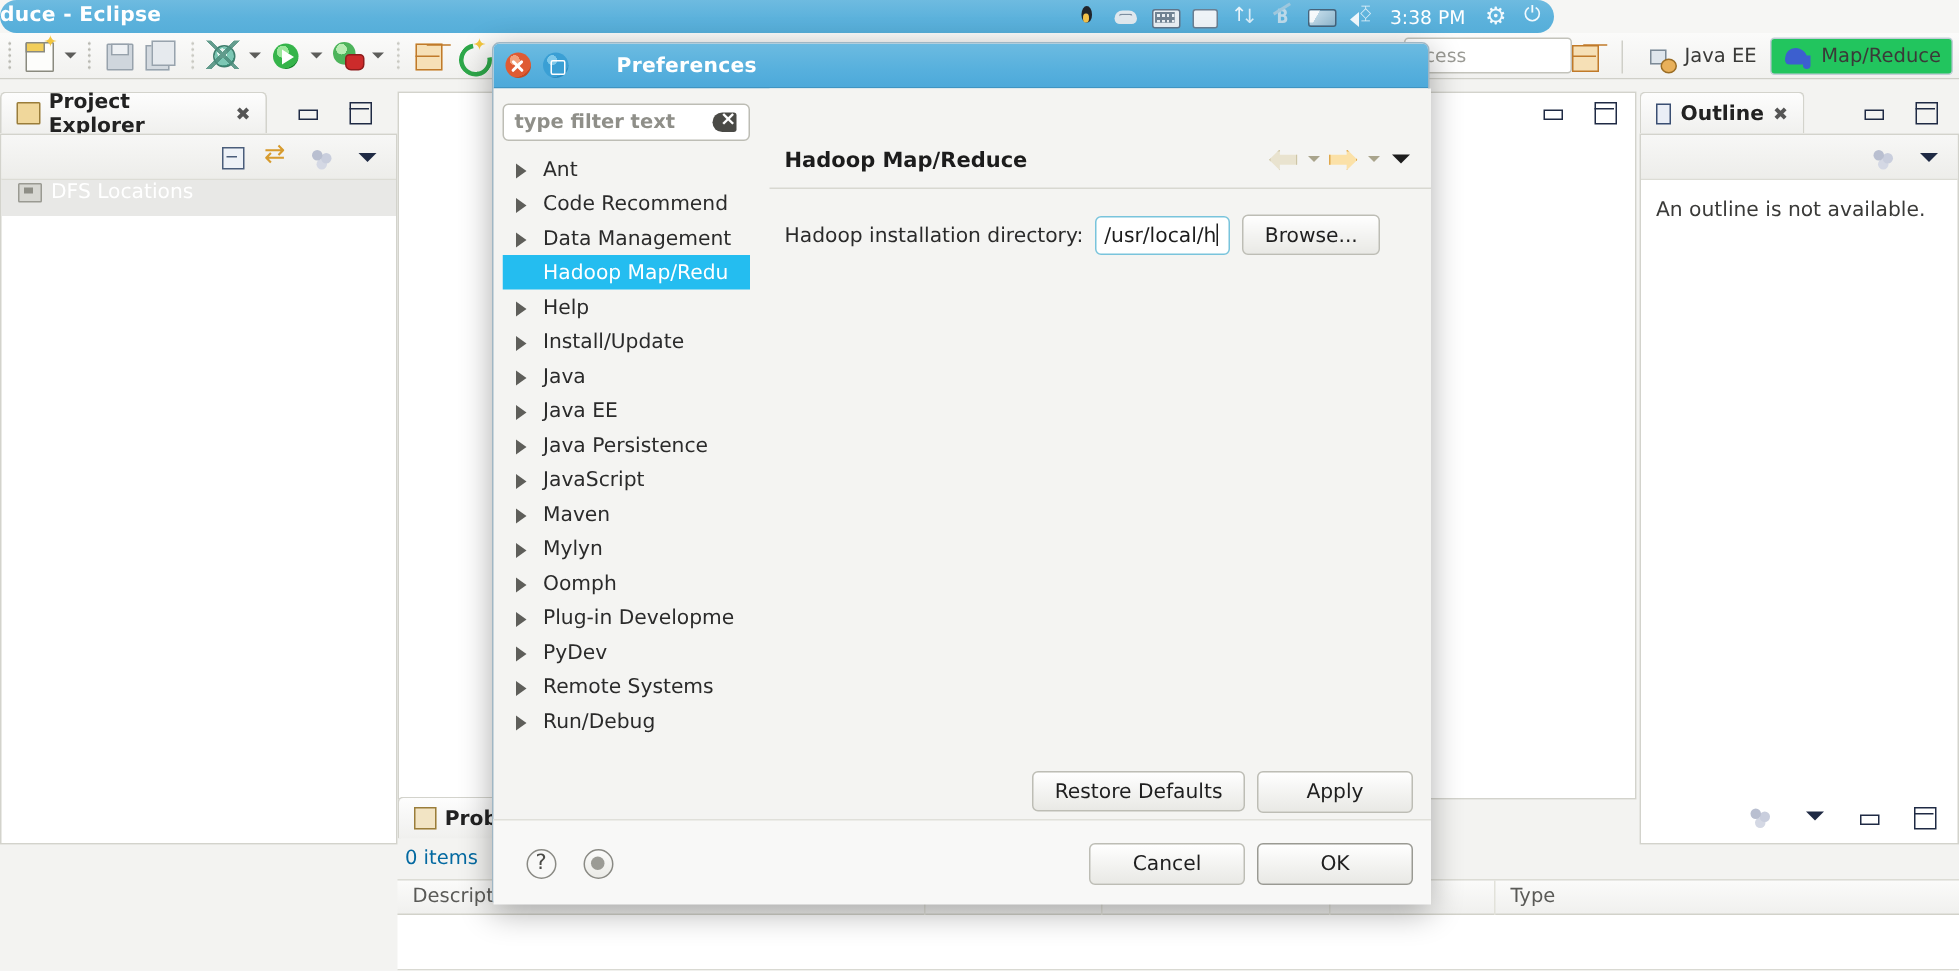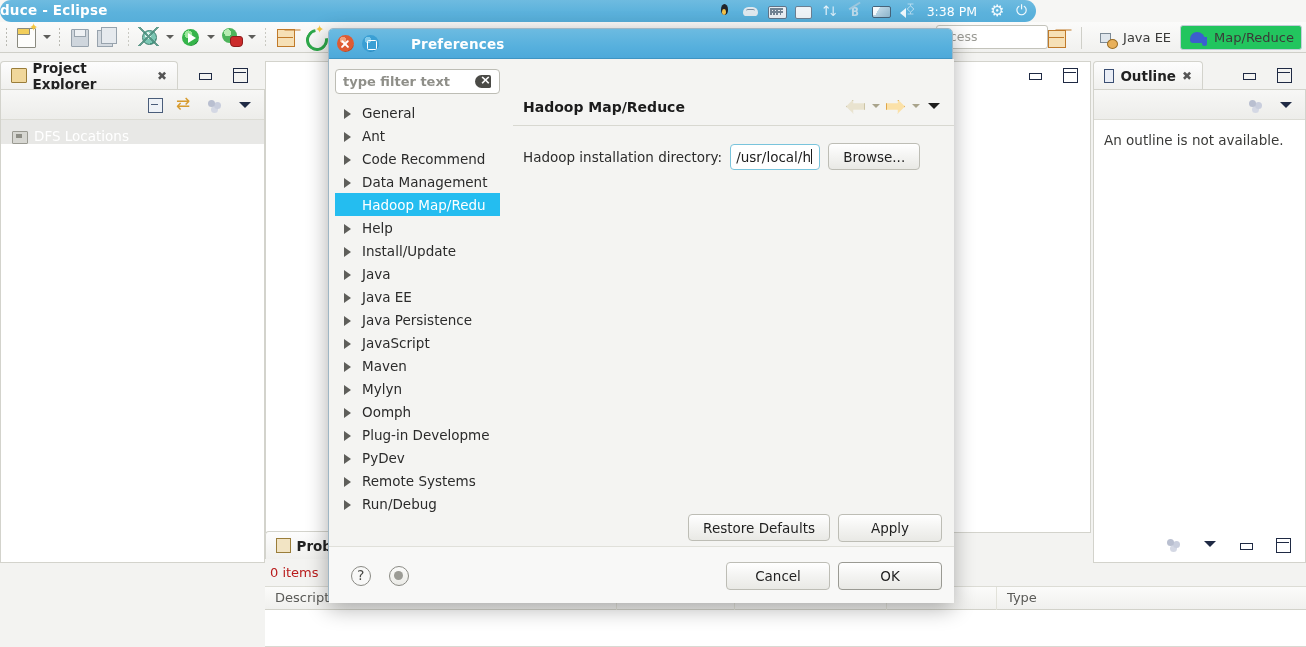--- a/index.html
+++ b/index.html
@@ -191,34 +191,34 @@
     box-shadow: 6px 2px 0 0 #c9cedd, 3px 6px 0 0 #d4d8e4; }
   .ic-menu-tri::before{ content:""; position:absolute; left:3px; top:6px;
     border-left:6px solid transparent; border-right:6px solid transparent; border-top:6px solid #1f2a44; }
   .ic-min::before{ content:""; position:absolute; left:3px; top:8px; width:11px; height:5px;
     border:1.5px solid #1f2a44; }
   .ic-max::before{ content:""; position:absolute; left:3px; top:3px; width:13px; height:13px;
     border:1.5px solid #1f2a44; }
   .ic-max::after{ content:""; position:absolute; left:3px; top:3px; width:13px; height:4px;
     border-bottom:1.5px solid #1f2a44; }
 
-  .tree-row { display:flex; align-items:flex-end; gap:7px; height:24px; padding-left:10px; font-size:13.5px; }
+  .tree-row { display:flex; align-items:flex-start; gap:7px; height:24px; padding-left:10px; font-size:13.5px; }
   .tree-row.sel { background:#e8e8e6; color:#ffffff; }
   .ic-dfs { width:16px; height:15px; position:relative; }
   .ic-dfs::before{ content:""; position:absolute; left:1px; top:2px; width:14px; height:11px;
     background:#d7d7d2; border:1.3px solid #9a9a92; border-radius:1px; }
   .ic-dfs::after{ content:""; position:absolute; left:5px; top:5px; width:6px; height:4px; background:#8e8e86; }
 
   .outline-empty { position:absolute; font-size:13.5px; color:#3a3a38; }
 
   
   .tbl-head { position:absolute; height:24px; background:linear-gradient(to bottom,#fbfbfa,#f0f0ee);
     border-top:1px solid #dcdcd5; border-bottom:1px solid #d2d2ca; display:flex; }
   .th { font-size:13px; color:#5a5a57; padding:3px 0 0 10px; border-right:1px solid #e2e2da; height:23px; }
-  .items-count { position:absolute; font-size:13px; color:#b91c1c; }
+  .items-count { position:absolute; font-size:13px; color:#0369a1; }
 
   
   .dialog {
     position:absolute; left:328px; top:28px; width:625px; height:574px;
     background:#f4f4f2; border:1px solid #9fb6c4;
     box-shadow: 0 6px 22px rgba(0,0,0,.33);
     border-radius: 5px 5px 2px 2px;
   }
   .dlg-title {
     height:30px; background:linear-gradient(to bottom,#6cbbe1 0%,#57b0dd 60%,#4da9da 100%);
@@ -469,24 +469,20 @@
     <div class="dlg-body">
 
       <div class="filter-box">
         <span class="ph">type filter text</span>
         <span class="ic-clear"></span>
       </div>
 
       <div class="tree-pane">
         <div class="pref-row">
           <span class="arrow"></span>
-          <span>General</span>
-        </div>
-        <div class="pref-row">
-          <span class="arrow"></span>
           <span>Ant</span>
         </div>
         <div class="pref-row">
           <span class="arrow"></span>
           <span>Code Recommend</span>
         </div>
         <div class="pref-row">
           <span class="arrow"></span>
           <span>Data Management</span>
         </div>

